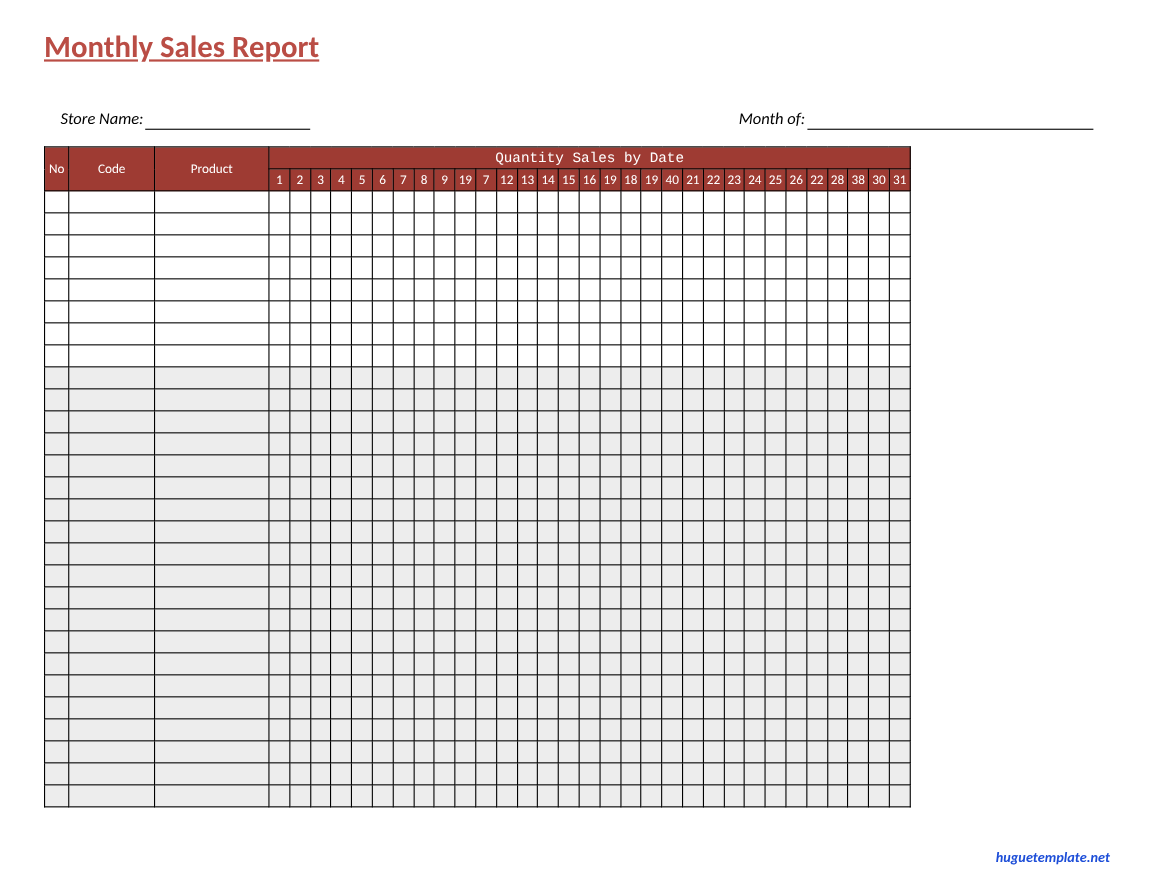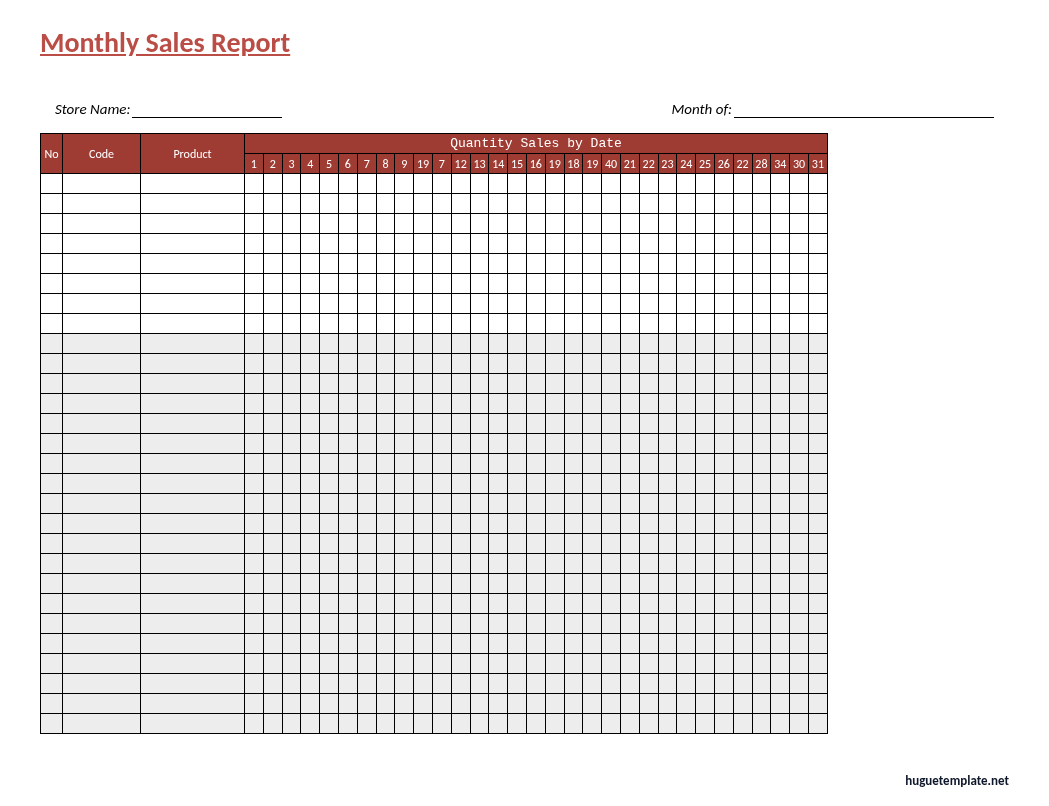--- a/index.html
+++ b/index.html
@@ -77,23 +77,24 @@
   }
   .col-no { width: 22px; }
   .col-code { width: 78px; }
   .col-product { width: 104px; }
   .col-day { width: 24.7px; }
 
   .footer {
     position: absolute;
     right: 40px;
     bottom: 18px;
-    color: #0f172a;
+    color: #1d4ed8;
     font-weight: bold;
     font-size: 13px;
+    font-style: italic;
   }
 </style>
 </head>
 <body>
 
 <div class="container">
   <div class="title">Monthly Sales Report</div>
 
   <div class="fields-row">
     <div class="field">
@@ -141,21 +142,21 @@
           <th class="col-day">19</th>
           <th class="col-day">40</th>
           <th class="col-day">21</th>
           <th class="col-day">22</th>
           <th class="col-day">23</th>
           <th class="col-day">24</th>
           <th class="col-day">25</th>
           <th class="col-day">26</th>
           <th class="col-day">22</th>
           <th class="col-day">28</th>
-          <th class="col-day">34</th>
+          <th class="col-day">38</th>
           <th class="col-day">30</th>
           <th class="col-day">31</th>
         </tr>
     </thead>
     <tbody id="report-body">
         <tr class="white-row">
           <td></td>
           <td></td>
           <td></td>
           <td></td>

